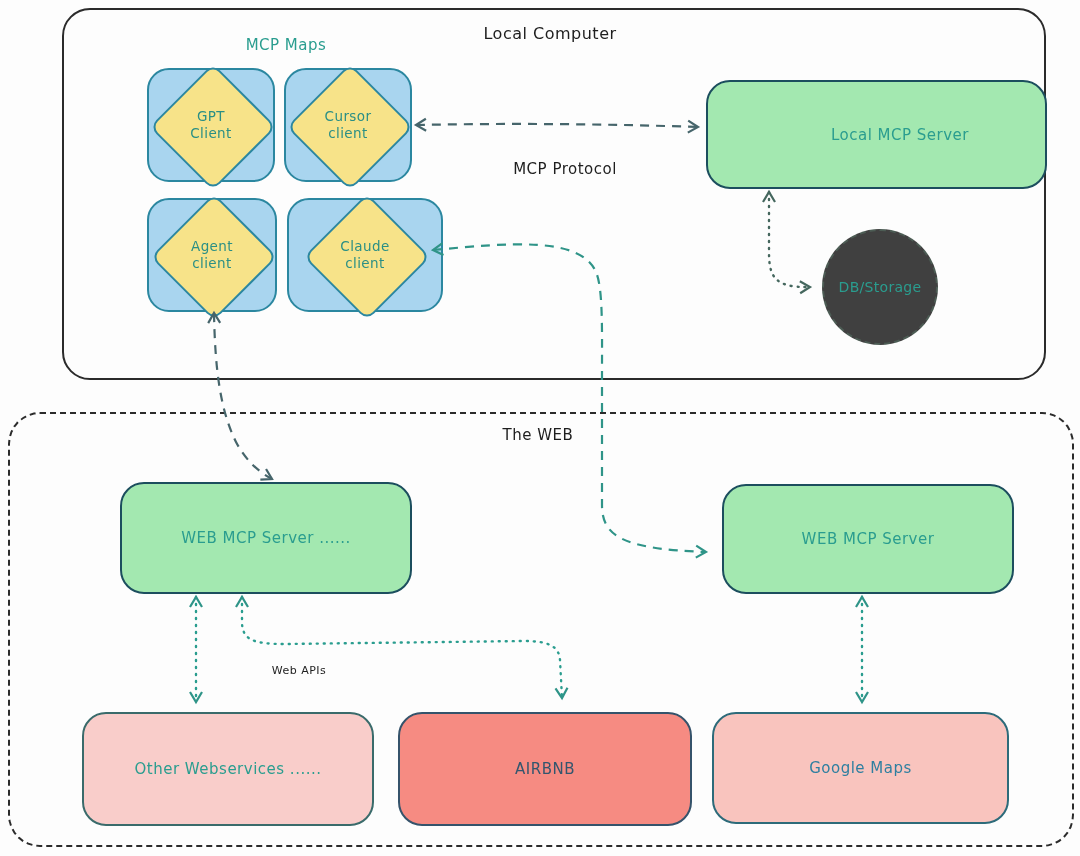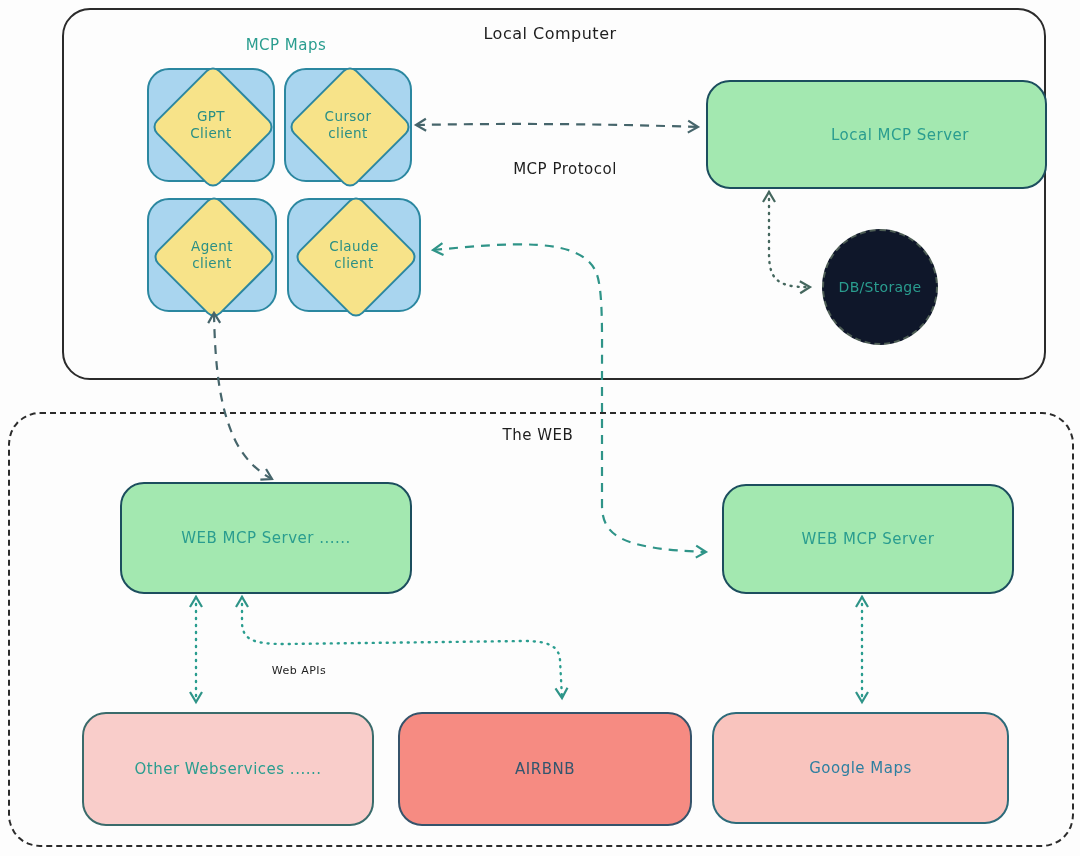--- a/index.html
+++ b/index.html
@@ -24,21 +24,21 @@
   #web-apis-lbl   { left:244px; top:664px; width:110px; font-size:11px; }
 
   
   .client {
     position:absolute; width:124px; height:110px; border-radius:22px;
     background:#a9d5ef; border:2px solid #2b87a0;
   }
   #client-gpt    { left:147px; top:68px; }
   #client-cursor { left:284px; top:68px; }
   #client-agent  { left:147px; top:198px; width:126px; }
-  #client-claude { left:287px; top:198px; width:130px; }
+  #client-claude { left:287px; top:198px; width:130px;padding-left:22px; }
   .diamond {
     position:absolute; left:50%; top:50%; width:86px; height:86px;
     margin-left:-43px; margin-top:-43px;
     transform:rotate(45deg); border-radius:10px;
     background:#f7e389; border:2px solid #2b87a0;
   }
   .diamond-label {
     position:absolute; inset:0; display:flex; flex-direction:column;
     align-items:center; justify-content:center; line-height:1.25;
     color:#2a8f85; font-size:13.5px; letter-spacing:0.4px; z-index:2;
@@ -51,21 +51,21 @@
     display:flex; align-items:center; justify-content:center;
     color:#2a9d8f; font-size:15px; letter-spacing:0.5px;
   }
   #local-mcp-server { left:706px; top:80px;  width:290px; height:105px;padding-left:47px; }
   #web-server-left  { left:120px; top:482px; width:288px; height:108px; }
   #web-server-right { left:722px; top:484px; width:288px; height:106px; }
 
   
   #db-storage {
     position:absolute; left:822px; top:229px; width:112px; height:112px;
-    border-radius:50%; background:#0f172a; border:2.5px dashed #4c5c54;
+    border-radius:50%; background:#404040; border:2.5px dashed #4c5c54;
     display:flex; align-items:center; justify-content:center;
     color:#2a9d8f; font-size:14px; letter-spacing:0.3px;
   }
 
   
   .service {
     position:absolute; border-radius:24px;
     display:flex; align-items:center; justify-content:center;
     font-size:15px; letter-spacing:0.5px;
   }

